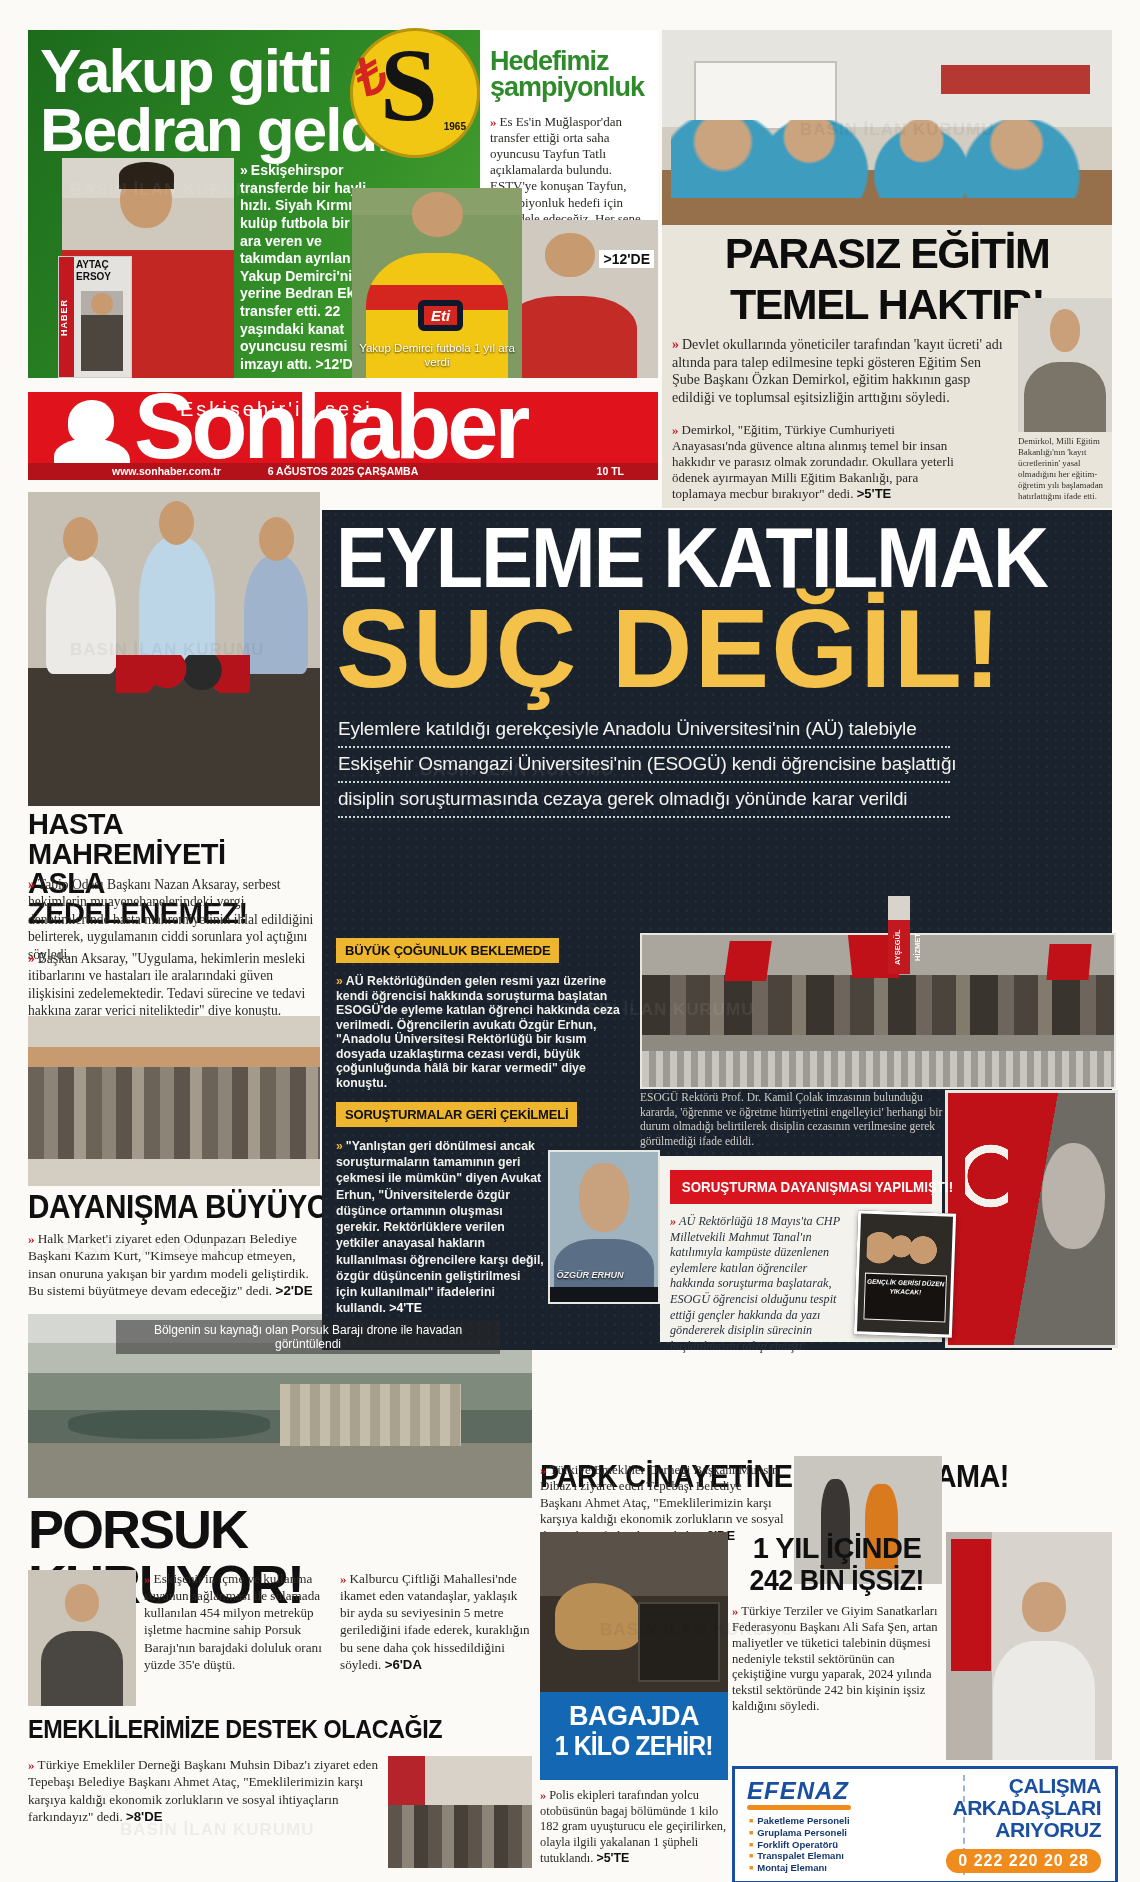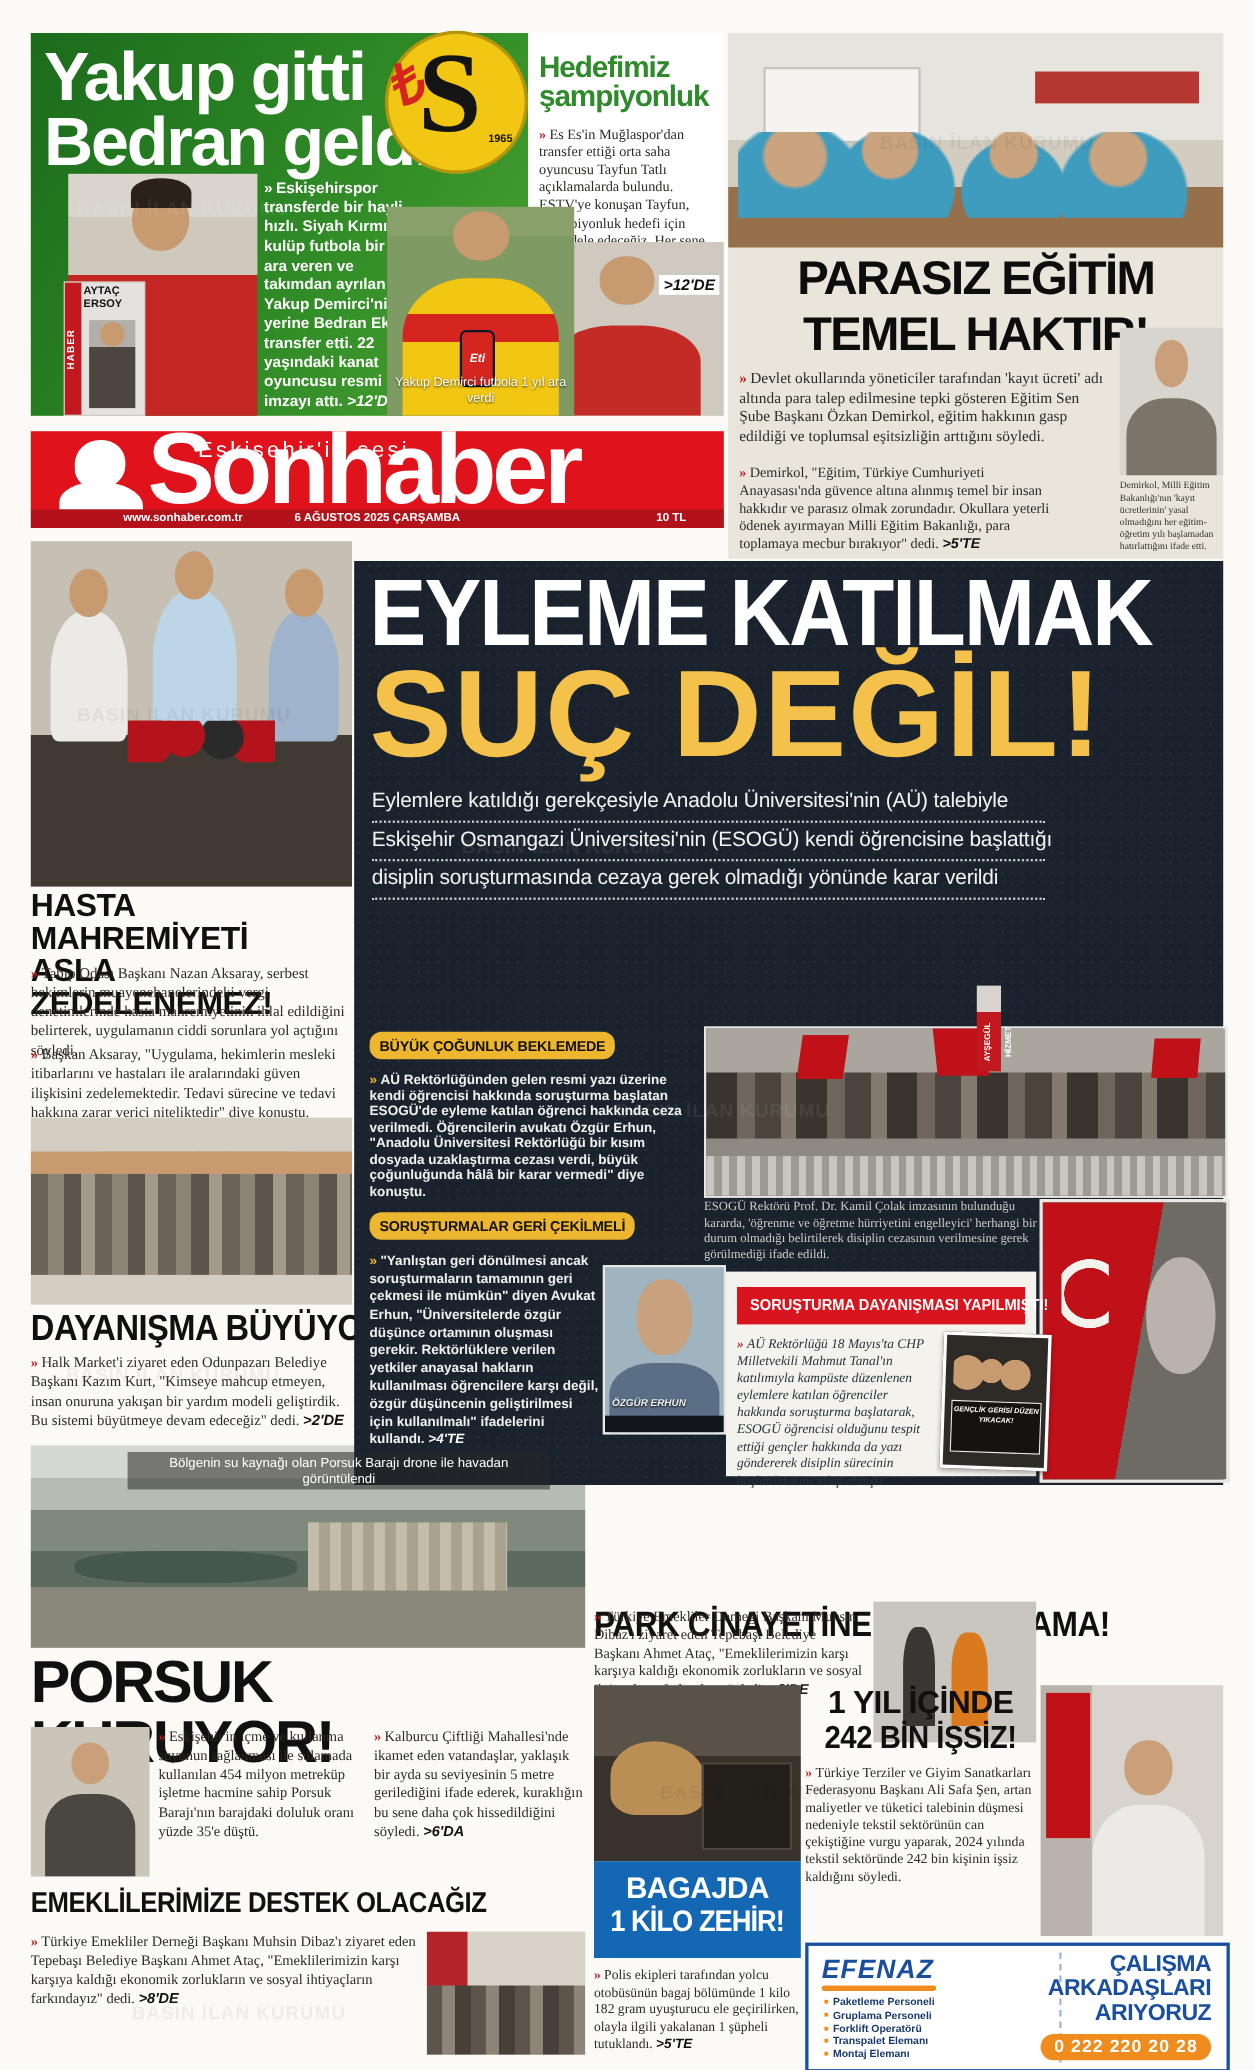--- a/index.html
+++ b/index.html
@@ -7,37 +7,37 @@
         font-family:"Liberation Sans",sans-serif;overflow:hidden;}
   .abs{position:absolute;}
   .ph{position:absolute;overflow:hidden;background:#b9b4aa;}
   .ph i{position:absolute;display:block;}
   .ph::before,.ph::after{content:"";position:absolute;}
   .serif{font-family:"Liberation Serif",serif;}
   .hl{font-weight:bold;color:#101010;letter-spacing:-0.5px;line-height:1.02;}
   .sx{display:inline-block;transform:scaleX(.9);transform-origin:left center;white-space:nowrap;}
   .sxc{display:inline-block;transform:scaleX(.92);transform-origin:center;white-space:nowrap;}
   .blt{color:#c2181f;font-weight:bold;margin-right:3px;}
-  .ref{font-family:"Liberation Sans",sans-serif;font-weight:bold;color:#101010;font-style:italic;}
+  .ref{font-family:"Liberation Sans",sans-serif;font-weight:bold;color:#101010;}
   .body-txt{font-family:"Liberation Serif",serif;color:#2d2b28;}
   .wm{position:absolute;font-weight:bold;font-size:17px;letter-spacing:1px;color:rgba(0,0,0,.055);white-space:nowrap;pointer-events:none;z-index:40;}
   .wm.light{color:rgba(255,255,255,.07);}
   
   #green-block{left:28px;top:30px;width:452px;height:348px;background:linear-gradient(120deg,#1c6b1c,#2f8a26 55%,#4aa332);z-index:2;}
   #green-hl{position:absolute;left:12px;top:12px;width:560px;color:#fff;font-weight:bold;font-size:62px;line-height:.95;letter-spacing:-2px;z-index:3;}
   #green-body{position:absolute;left:212px;top:132px;width:142px;color:#fff;font-weight:bold;font-size:14px;line-height:1.26;z-index:3;}
   #green-body .ref{color:#fff;}
   .ph-yakup{left:34px;top:128px;width:172px;height:220px;background:linear-gradient(#d9d5cc 0 18%,#cfc9bd 18% 42%,#c22723 42%);}
   .ph-yakup::before{top:6%;left:34%;width:30%;height:26%;background:#c79a70;border-radius:48%;}
   .ph-yakup::after{top:2%;left:33%;width:32%;height:12%;background:#2a2119;border-radius:50% 50% 0 0;}
   .ph-bedran{left:352px;top:188px;width:170px;height:190px;background:linear-gradient(#8aa06a 0 14%,#7f9a62 14%);z-index:4;}
   .ph-bedran::after{bottom:0;left:8%;width:84%;height:66%;background:linear-gradient(#f2c713 0 26%,#d5251f 26% 46%,#f2c713 46%);border-radius:42% 42% 0 0;}
   .ph-bedran::before{top:2%;left:35%;width:30%;height:24%;background:#c79a70;border-radius:48%;z-index:2;}
   .eti-chip{position:absolute;left:418px;top:300px;background:#d5251f;color:#fff;font-weight:bold;font-style:italic;
-            font-size:11px;padding:18px 7px;border-radius:6px;border:2px solid #0f172a;z-index:6;}
+            font-size:15px;padding:1px 7px;border-radius:6px;border:6px solid #0f172a;z-index:6;}
   #es-logo{left:350px;top:28px;width:130px;height:130px;border-radius:50%;background:#f2c713;z-index:5;
            box-shadow:0 0 0 3px rgba(0,0,0,.25) inset;}
   #es-logo .sletter{position:absolute;left:30px;top:2px;font-family:"Liberation Serif",serif;font-weight:bold;font-size:104px;color:#141414;line-height:1.05;}
   #es-logo .badge{position:absolute;left:6px;top:10px;font-size:52px;font-weight:bold;color:#d5251f;transform:rotate(-12deg);}
   #es-logo .year{position:absolute;right:14px;bottom:26px;font-size:10px;font-weight:bold;color:#141414;}
   #yakup-caption{left:352px;top:342px;width:170px;color:#fff;font-size:11.5px;text-align:center;line-height:1.2;
                  text-shadow:0 1px 2px rgba(0,0,0,.8);z-index:6;}
   #byline-card{left:30px;top:226px;width:72px;height:120px;background:#e4e2de;z-index:5;border:1px solid #cfcdc8;}
   #byline-card .role{position:absolute;left:0;top:0;bottom:0;width:15px;background:#c2181f;color:#fff;font-size:9px;font-weight:bold;
                      writing-mode:vertical-rl;transform:rotate(180deg);text-align:center;letter-spacing:1px;}
@@ -111,21 +111,21 @@
      radial-gradient(circle at 78% 50%,#c79a70 0 34%,transparent 35%),radial-gradient(circle at 93% 50%,#c79a70 0 34%,transparent 35%);}
   #dayan-hl{left:28px;top:1190px;width:292px;font-size:33px;}
   #dayan-body{left:28px;top:1230px;width:292px;font-size:13.4px;line-height:1.3;}
   
   #dark-block{left:322px;top:510px;width:790px;height:840px;background:#1a222d;z-index:3;
       background-image:radial-gradient(rgba(255,255,255,.045) 1px,transparent 1.5px);background-size:9px 9px;}
   #main-h1{position:absolute;left:14px;top:4px;color:#fff;font-weight:bold;font-size:86px;letter-spacing:-2px;line-height:1;}
   #main-h2{position:absolute;left:14px;top:86px;color:#f4c14b;font-weight:bold;font-size:112px;letter-spacing:2px;line-height:.95;}
   .deck{position:absolute;left:16px;width:612px;color:#f4f3ef;font-size:19px;letter-spacing:-0.2px;white-space:nowrap;
         border-bottom:2px dotted rgba(255,255,255,.8);padding-bottom:6px;}
-  .ylabel{position:absolute;background:#eeb62e;color:#101010;font-weight:bold;font-size:13px;padding:5px 9px;letter-spacing:-0.2px;white-space:nowrap;border-radius:11px;}
+  .ylabel{position:absolute;background:#eeb62e;color:#101010;font-weight:bold;font-size:13px;padding:5px 9px;letter-spacing:-0.2px;white-space:nowrap;}
   .dark-body{position:absolute;color:#f2f1ed;font-weight:bold;font-size:12.3px;line-height:1.18;}
   .dark-body .blt{color:#eeb62e;}
   .dark-body .ref{color:#fff;}
   .ph-balcony{left:318px;top:423px;width:472px;height:152px;background:linear-gradient(#aaa69e 0 58%,#8e8a82 58%);border:2px solid #e9e7e2;}
   .ph-balcony .crowd{left:0;right:0;top:26%;height:40%;
       background:repeating-linear-gradient(90deg,#3a342e 0 28px,#6e665c 28px 44px,#4a443c 44px 68px,#837a6e 68px 82px);}
   .ph-balcony .fl1{left:18%;top:4%;width:9%;height:26%;background:#c01018;transform:skewX(-8deg);}
   .ph-balcony .fl2{left:44%;top:-2%;width:10%;height:30%;background:#c01018;transform:skewX(6deg);}
   .ph-balcony .fl3{left:86%;top:6%;width:9%;height:24%;background:#c01018;transform:skewX(-5deg);}
   .ph-balcony .rail{left:0;right:0;bottom:0;height:24%;background:repeating-linear-gradient(90deg,#c9c6c0 0 7px,#9d9a93 7px 14px);}

